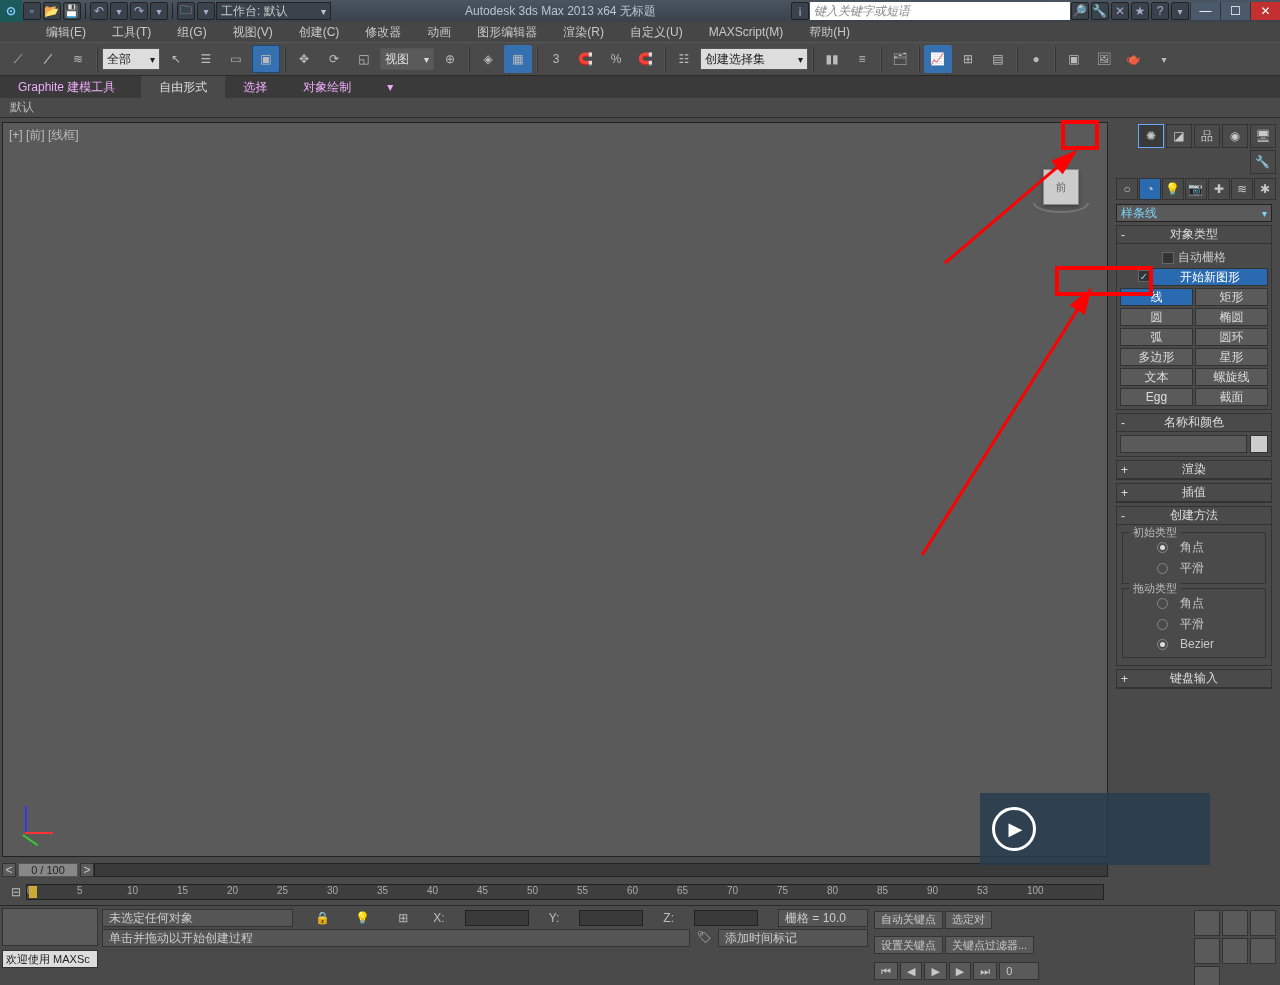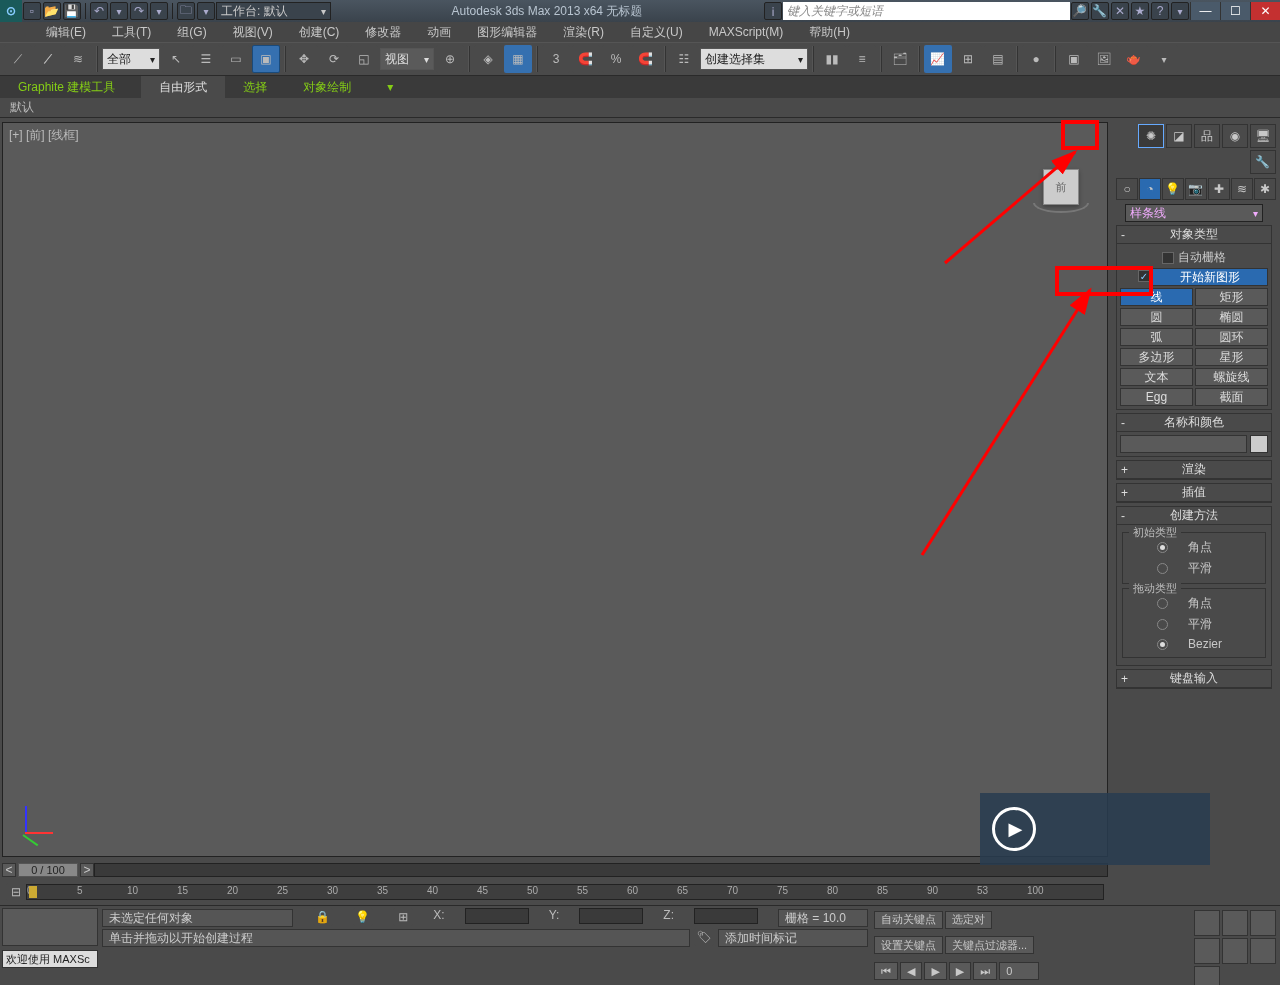--- a/index.html
+++ b/index.html
@@ -5,41 +5,41 @@
 * { margin: 0; padding: 0; box-sizing: border-box; font-family: "Microsoft YaHei", "SimSun", sans-serif; user-select: none; }
 body { width: 1280px; height: 985px; background: #4a4a4a; color: #c8c8c8; font-size: 12px; overflow: hidden; position: relative; }
 
 
 .title-bar { height: 22px; background: linear-gradient(#4a5560,#3a434c); display: flex; align-items: center; }
 .title-bar .app-icon { width: 22px; height: 22px; background:#1a5a5a; display:flex;align-items:center;justify-content:center;color:#8cf;font-weight:bold; }
 .tb-btn { width: 18px; height: 18px; margin: 0 1px; background:#3a434c; border:1px solid #222; border-radius:2px; display:inline-flex;align-items:center;justify-content:center;color:#aac; }
 .tb-sep { width:1px; height:16px; background:#222; margin:0 3px; }
 .workspace-combo { height:18px; width:115px; background:#3a434c; border:1px solid #222; color:#c8c8c8; padding:0 4px; display:flex;align-items:center;justify-content:space-between; }
 .title-center { flex:1; text-align:center; color:#b8c4d0; }
-.search-box { width:287px; height:18px; background:#fff; color:#888; padding:0 4px; font-style:italic; display:flex;align-items:center; }
+.search-box { width:260px; height:18px; background:#fff; color:#888; padding:0 4px; font-style:italic; display:flex;align-items:center; }
 .win-btns { display:flex; margin-left:auto; }
 .win-btn { width:30px; height:18px; background:#4a5a6a; border-left:1px solid #333; display:flex;align-items:center;justify-content:center;color:#fff; }
 .win-close { background:#c43030; }
 
 
 .menu-bar { height: 20px; background:#464646; display:flex; align-items:center; padding-left:40px; gap:14px; color:#c8c8c8; }
 .menu-item { padding:2px 6px; }
 
 
 .main-toolbar { height: 34px; background:#4a4a4a; border-top:1px solid #555;border-bottom:1px solid #2a2a2a; display:flex; align-items:center; padding:0 4px; gap:2px; }
 .tool-btn { width:28px; height:28px; background:#4a4a4a; border:1px solid transparent; border-radius:2px; display:flex;align-items:center;justify-content:center; color:#bbb; position:relative; }
 .tool-btn.active { background:#3570b0; border-color:#1a4a7a; }
 .tool-btn.hl { background:#3570b0; }
 .tool-sep { width:2px; height:26px; background:#333; border-left:1px solid #555; margin:0 2px; }
 .tool-combo { height:22px; background:#ddd; border:1px solid #555; color:#222; padding:0 4px; display:flex;align-items:center;justify-content:space-between; }
 .tool-combo.dark { background:#5a5a5a; color:#ddd; }
 
 
 .ribbon { height: 22px; background:#3a3a3a; display:flex; align-items:center; }
-.ribbon-tab { padding:3px 18px; color:#84cc16; }
+.ribbon-tab { padding:3px 18px; color:#f0abfc; }
 .ribbon-tab.active { background:#4a4a4a; color:#ddd;margin-left:8px; }
 .ribbon-sub { height: 20px; background:#4a4a4a; border-bottom:1px solid #2a2a2a; padding-left:10px; display:flex;align-items:center; color:#bbb; }
 
 
 .viewport-area { position:absolute; left:2px; top:122px; right:172px; bottom:128px; background:#5a5a5a; border:1px solid #222; }
 .vp-label { position:absolute; top:4px; left:6px; color:#bbb; font-size:12px; }
 .viewcube-wrap { position:absolute; top:40px; right:18px; width:56px; height:56px; }
 .viewcube { width:36px;height:36px; background:#ccc; border:1px solid #888; position:absolute; left:10px; top:6px; display:flex;align-items:center;justify-content:center; color:#666; font-size:11px; box-shadow:0 2px 4px rgba(0,0,0,.3); }
 .viewcube-base { position:absolute; bottom:6px; left:0; width:56px; height:10px; border-bottom:2px solid #777; border-left:2px solid #777; border-right:2px solid #777; border-radius:0 0 50% 50%/0 0 100% 100%; }
 .axis-gizmo { position:absolute; bottom:14px; left:14px; width:40px; height:40px; }
@@ -48,39 +48,39 @@
 .axis-gizmo .y { position:absolute; left:6px; bottom:6px; width:18px; height:2px; background:#3c3; transform:rotate(35deg); transform-origin:left; }
 
 
 .cmd-panel { position:absolute; top:122px; right:4px; width:164px; bottom:128px; background:#4a4a4a; }
 .cmd-tabs { display:flex; justify-content:flex-end; gap:2px; padding:2px 0; flex-wrap:wrap; }
 .cmd-tab { width:26px; height:24px; background:#4a4a4a; border:1px solid #333; display:flex;align-items:center;justify-content:center; }
 .cmd-tab.active { background:#3a3a3a; border-color:#6af; }
 .cmd-subtabs { display:flex; gap:1px; padding:2px 0 2px 4px; flex-wrap:wrap; }
 .cmd-sub { width:22px; height:22px; background:#4a4a4a; border:1px solid #333; display:flex;align-items:center;justify-content:center; }
 .cmd-sub.active { background:#2a6ab0; }
-.cmd-combo { margin:2px 13px; height:18px; background:#5a5a5a; border:1px solid #222; display:flex;align-items:center; padding:0 4px; justify-content:space-between; color:#f0abfc; }
+.cmd-combo { margin:2px 4px; height:18px; background:#5a5a5a; border:1px solid #222; display:flex;align-items:center; padding:0 4px; justify-content:space-between; color:#7dd3fc; }
 
 .rollout { margin:3px 4px; border:1px solid #333; background:#4a4a4a; }
 .rollout-hdr { height:18px; background:#4a4a4a; border-bottom:1px solid #333; display:flex;align-items:center; padding:0 4px; color:#ddd; position:relative; }
 .rollout-hdr .pm { position:absolute; left:4px; }
 .rollout-hdr .ttl { flex:1; text-align:center; }
 .rollout-body { padding:3px; }
 .chkrow { display:flex; align-items:center; justify-content:center; gap:4px; padding:2px 0; }
 .chkbox { width:12px;height:12px; background:#333; border:1px solid #666; display:inline-flex;align-items:center;justify-content:center; }
 .chkbox.checked::after { content:"✓"; color:#8cf; font-size:10px; }
 .btn-grid { display:grid; grid-template-columns:1fr 1fr; gap:2px; }
 .obj-btn { height:18px; background:#5a5a5a; border:1px solid #333; display:flex;align-items:center;justify-content:center; color:#ddd; font-size:12px; }
 .obj-btn.active { background:#2a6ab0; color:#fff; }
 .name-input { height:18px; background:#5a5a5a; border:1px solid #333; flex:1; }
 .color-sw { width:18px; height:18px; background:#ccc; border:1px solid #333; margin-left:3px; }
 
 .grp { border:1px solid #333; margin:4px 2px; padding:4px 6px; position:relative; }
 .grp-title { position:absolute; top:-8px; left:6px; background:#4a4a4a; padding:0 4px; font-size:11px; color:#bbb; }
-.radio-row { display:flex;align-items:center; gap:20px; padding:2px 0 2px 28px; }
+.radio-row { display:flex;align-items:center; gap:12px; padding:2px 0 2px 28px; }
 .radio { width:11px;height:11px;border:1px solid #888; border-radius:50%; display:inline-flex;align-items:center;justify-content:center; }
 .radio.on::after { content:""; width:5px;height:5px;background:#ddd;border-radius:50%; }
 
 
 .time-slider { position:absolute; bottom:106px; left:2px; right:172px; height:18px; background:#4a4a4a; display:flex;align-items:center; }
 .slider-btn { width:14px;height:14px; background:#5a5a5a;border:1px solid #333; display:flex;align-items:center;justify-content:center; }
 .slider-thumb { width:60px;height:14px;background:#888;border:1px solid #555; display:flex;align-items:center;justify-content:center; color:#222; font-size:11px; margin:0 2px; }
 .slider-track { flex:1; height:14px; background:#3a3a3a; border:1px solid #222; }
 
 .track-bar { position:absolute; bottom:82px; left:2px; right:172px; height:22px; background:#4a4a4a; display:flex;align-items:center; padding:0 4px; }
@@ -401,21 +401,21 @@
       <span class="tick">100</span>
     </div>
 </div>
 
 <div class="status-area">
   <div class="left-status">
     <div class="script-mini"></div>
     <div class="welcome">欢迎使用  MAXSc</div>
   </div>
   <div class="prompt-area">
-    <div style="display:flex;gap:20px;">
+    <div style="display:flex;gap:20px;align-items:center;">
       <div class="prompt-line" style="flex:1">未选定任何对象</div>
       <span class="tool-btn" style="width:20px;height:18px">🔒</span>
       <span class="tool-btn" style="width:20px;height:18px">💡</span>
       <span class="tool-btn" style="width:20px;height:18px">⊞</span>
       <span class="coord-lbl">X:</span>
         <div class="coord-fld"></div>
       <span class="coord-lbl">Y:</span>
         <div class="coord-fld"></div>
       <span class="coord-lbl">Z:</span>
         <div class="coord-fld"></div>

